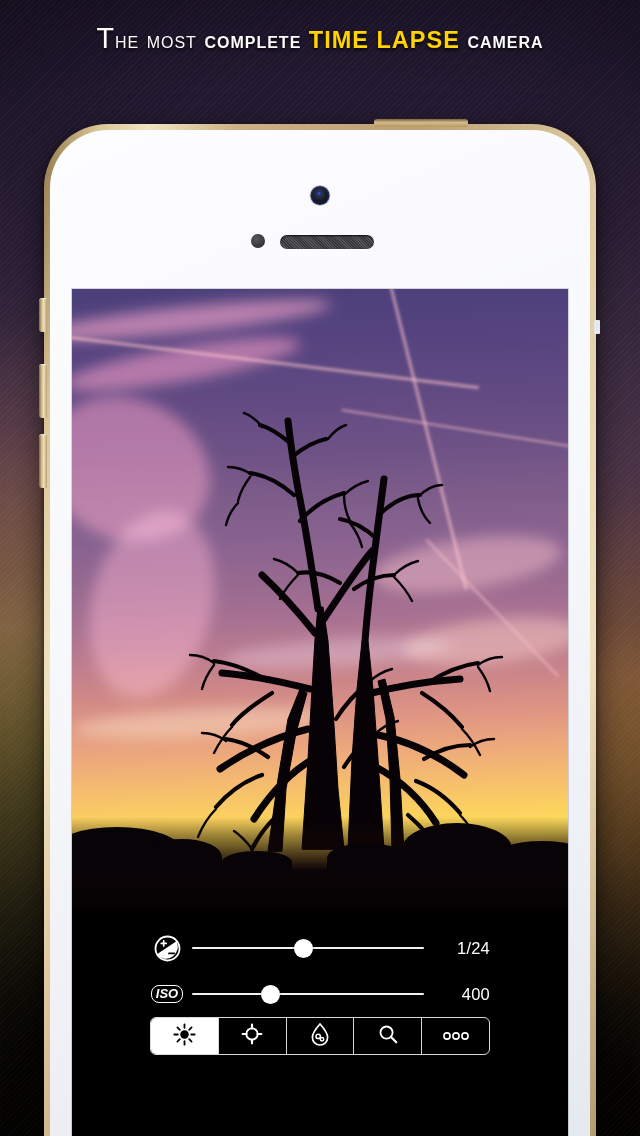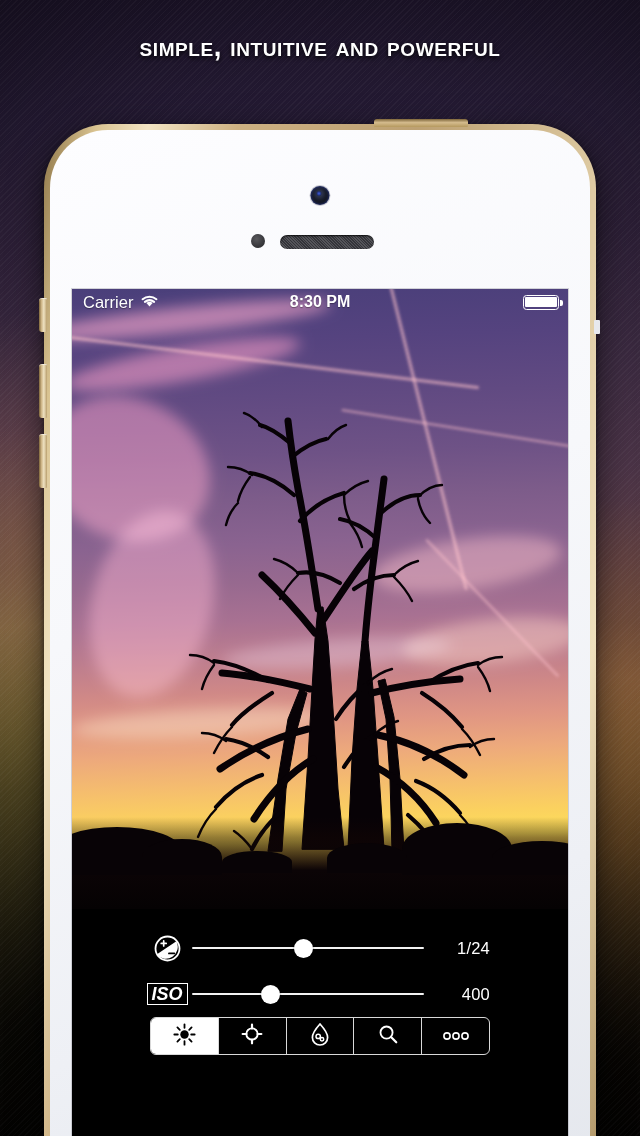--- a/index.html
+++ b/index.html
@@ -190,22 +190,22 @@
   }
   .sl-knob {
     position:absolute; top:50%; width:19px; height:19px; margin-top:-9.5px; margin-left:-9.5px;
     background:#fff; border-radius:50%; box-shadow:0 1px 2px rgba(0,0,0,.6);
   }
   .sl-value {
     width:58px; flex:0 0 58px; text-align:right; color:#fff;
     font-size:16.5px; font-weight:500; letter-spacing:.2px;
   }
   .iso-box {
-    border:1.8px solid #fff; border-radius:0; padding:1px 4px;
-    font-size:18px; font-style:italic; font-weight:bold; color:#fff; line-height:1.05;
+    border:1.8px solid #fff; border-radius:8px; padding:1px 4px;
+    font-size:13px; font-style:italic; font-weight:bold; color:#fff; line-height:1.05;
   }
 
   
   #modebar {
     position:absolute; left:78px; top:108px; width:340px; height:38px;
     border:1.6px solid #d8d8d8; border-radius:6px; display:flex; overflow:hidden;
     background:#000;
   }
   .mode-seg {
     flex:1; display:flex; align-items:center; justify-content:center;
@@ -217,21 +217,27 @@
 </style>
 </head>
 <body>
 
 <div id="bg">
   <div id="bg-texture"></div>
   <div id="bg-vignette"></div>
 </div>
 
 <div id="headline">
-  <div class="hl-line2" style="font-variant:small-caps;text-transform:lowercase;">SIMPLE, INTUITIVE AND POWERFUL</div>
+  <div class="hl-line1">
+    <span class="hl-small"><span class="caps-first">T</span><span style="font-variant:small-caps;text-transform:lowercase;">HE</span></span>
+    <span class="hl-small" style="font-variant:small-caps;text-transform:lowercase;">MOST</span>
+    <span class="hl-bold" style="font-variant:small-caps;text-transform:lowercase;">COMPLETE</span>
+    <span class="hl-yellow">TIME LAPSE</span>
+    <span class="hl-bold" style="font-variant:small-caps;text-transform:lowercase;">CAMERA</span>
+  </div>
 </div>
 
 <div id="phone">
   <div id="phone-gold"></div>
   <div id="phone-body"></div>
 
   <div class="side-btn" id="btn-silent"></div>
   <div class="side-btn" id="btn-volup"></div>
   <div class="side-btn" id="btn-voldn"></div>
   <div class="top-btn"></div>
@@ -339,38 +345,20 @@
 
       <div id="horizon"></div>
       <div class="shrub" style="left:-20px;bottom:34px;width:130px;height:48px;"></div>
       <div class="shrub" style="left:70px;bottom:34px;width:80px;height:36px;"></div>
       <div class="shrub" style="left:330px;bottom:34px;width:110px;height:52px;"></div>
       <div class="shrub" style="left:420px;bottom:34px;width:100px;height:34px;"></div>
       <div class="shrub" style="left:150px;bottom:36px;width:70px;height:22px;"></div>
       <div class="shrub" style="left:255px;bottom:36px;width:80px;height:30px;"></div>
     </div>
 
-    <div id="statusbar">
-      <div id="sb-left">
-        <span>Carrier</span>
-        <span>
-          <svg width="19" height="14" viewBox="0 0 19 14">
-            <path d="M9.5 12.6 L6.4 8.9 A5 5 0 0 1 12.6 8.9 Z" fill="#fff"></path>
-            <path d="M2.6 5.2 A11 11 0 0 1 16.4 5.2" stroke="#fff" stroke-width="2.1" fill="none" stroke-linecap="round"></path>
-            <path d="M4.9 7.8 A7.6 7.6 0 0 1 14.1 7.8" stroke="#fff" stroke-width="2.1" fill="none" stroke-linecap="round"></path>
-          </svg>
-        </span>
-      </div>
-      <div id="sb-time">8:30 PM</div>
-      <div id="sb-right">
-        <div class="battery">
-          <div class="battery-fill"></div>
-        </div>
-      </div>
-    </div>
 
     <div id="controls">
 
       <div id="sliders">
 
         <div class="slider-row">
           <div class="sl-icon">
             <svg width="27" height="27" viewBox="0 0 27 27">
               <circle cx="13.5" cy="13.5" r="12" fill="none" stroke="#fff" stroke-width="1.8"></circle>
               <path d="M2.6 19.5 A12 12 0 0 0 22.4 6.2 Z" fill="#fff"></path>

